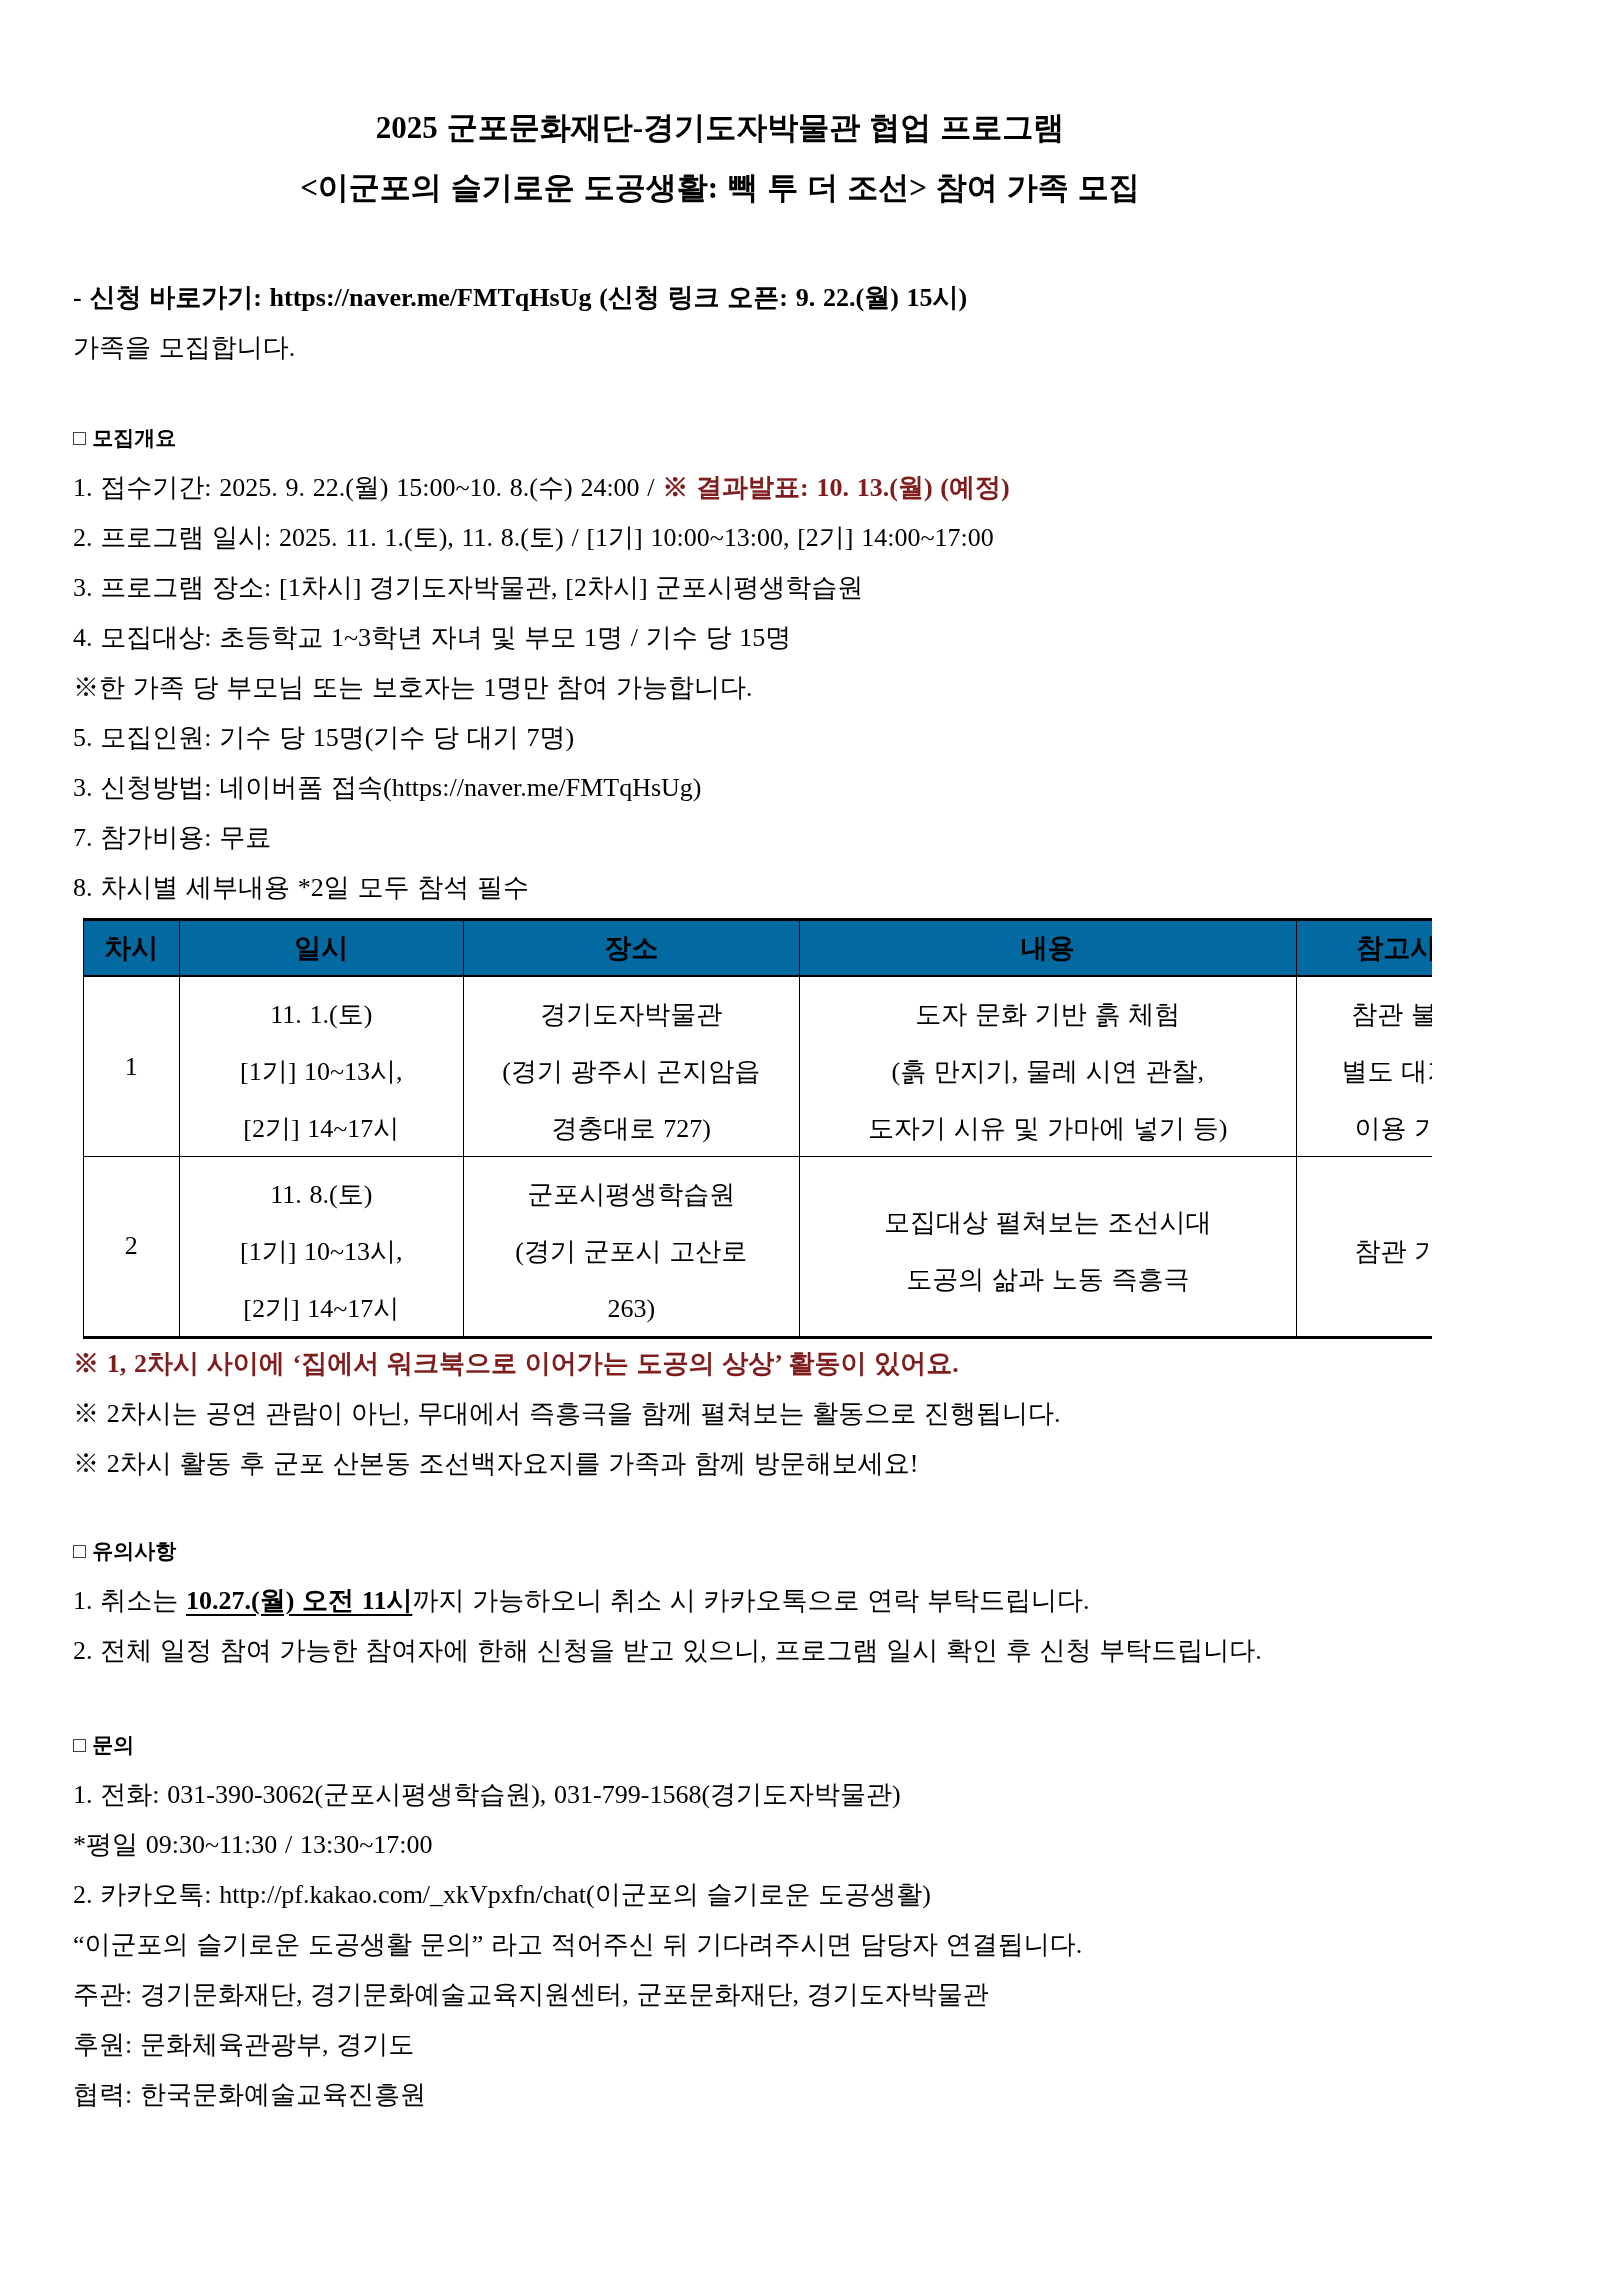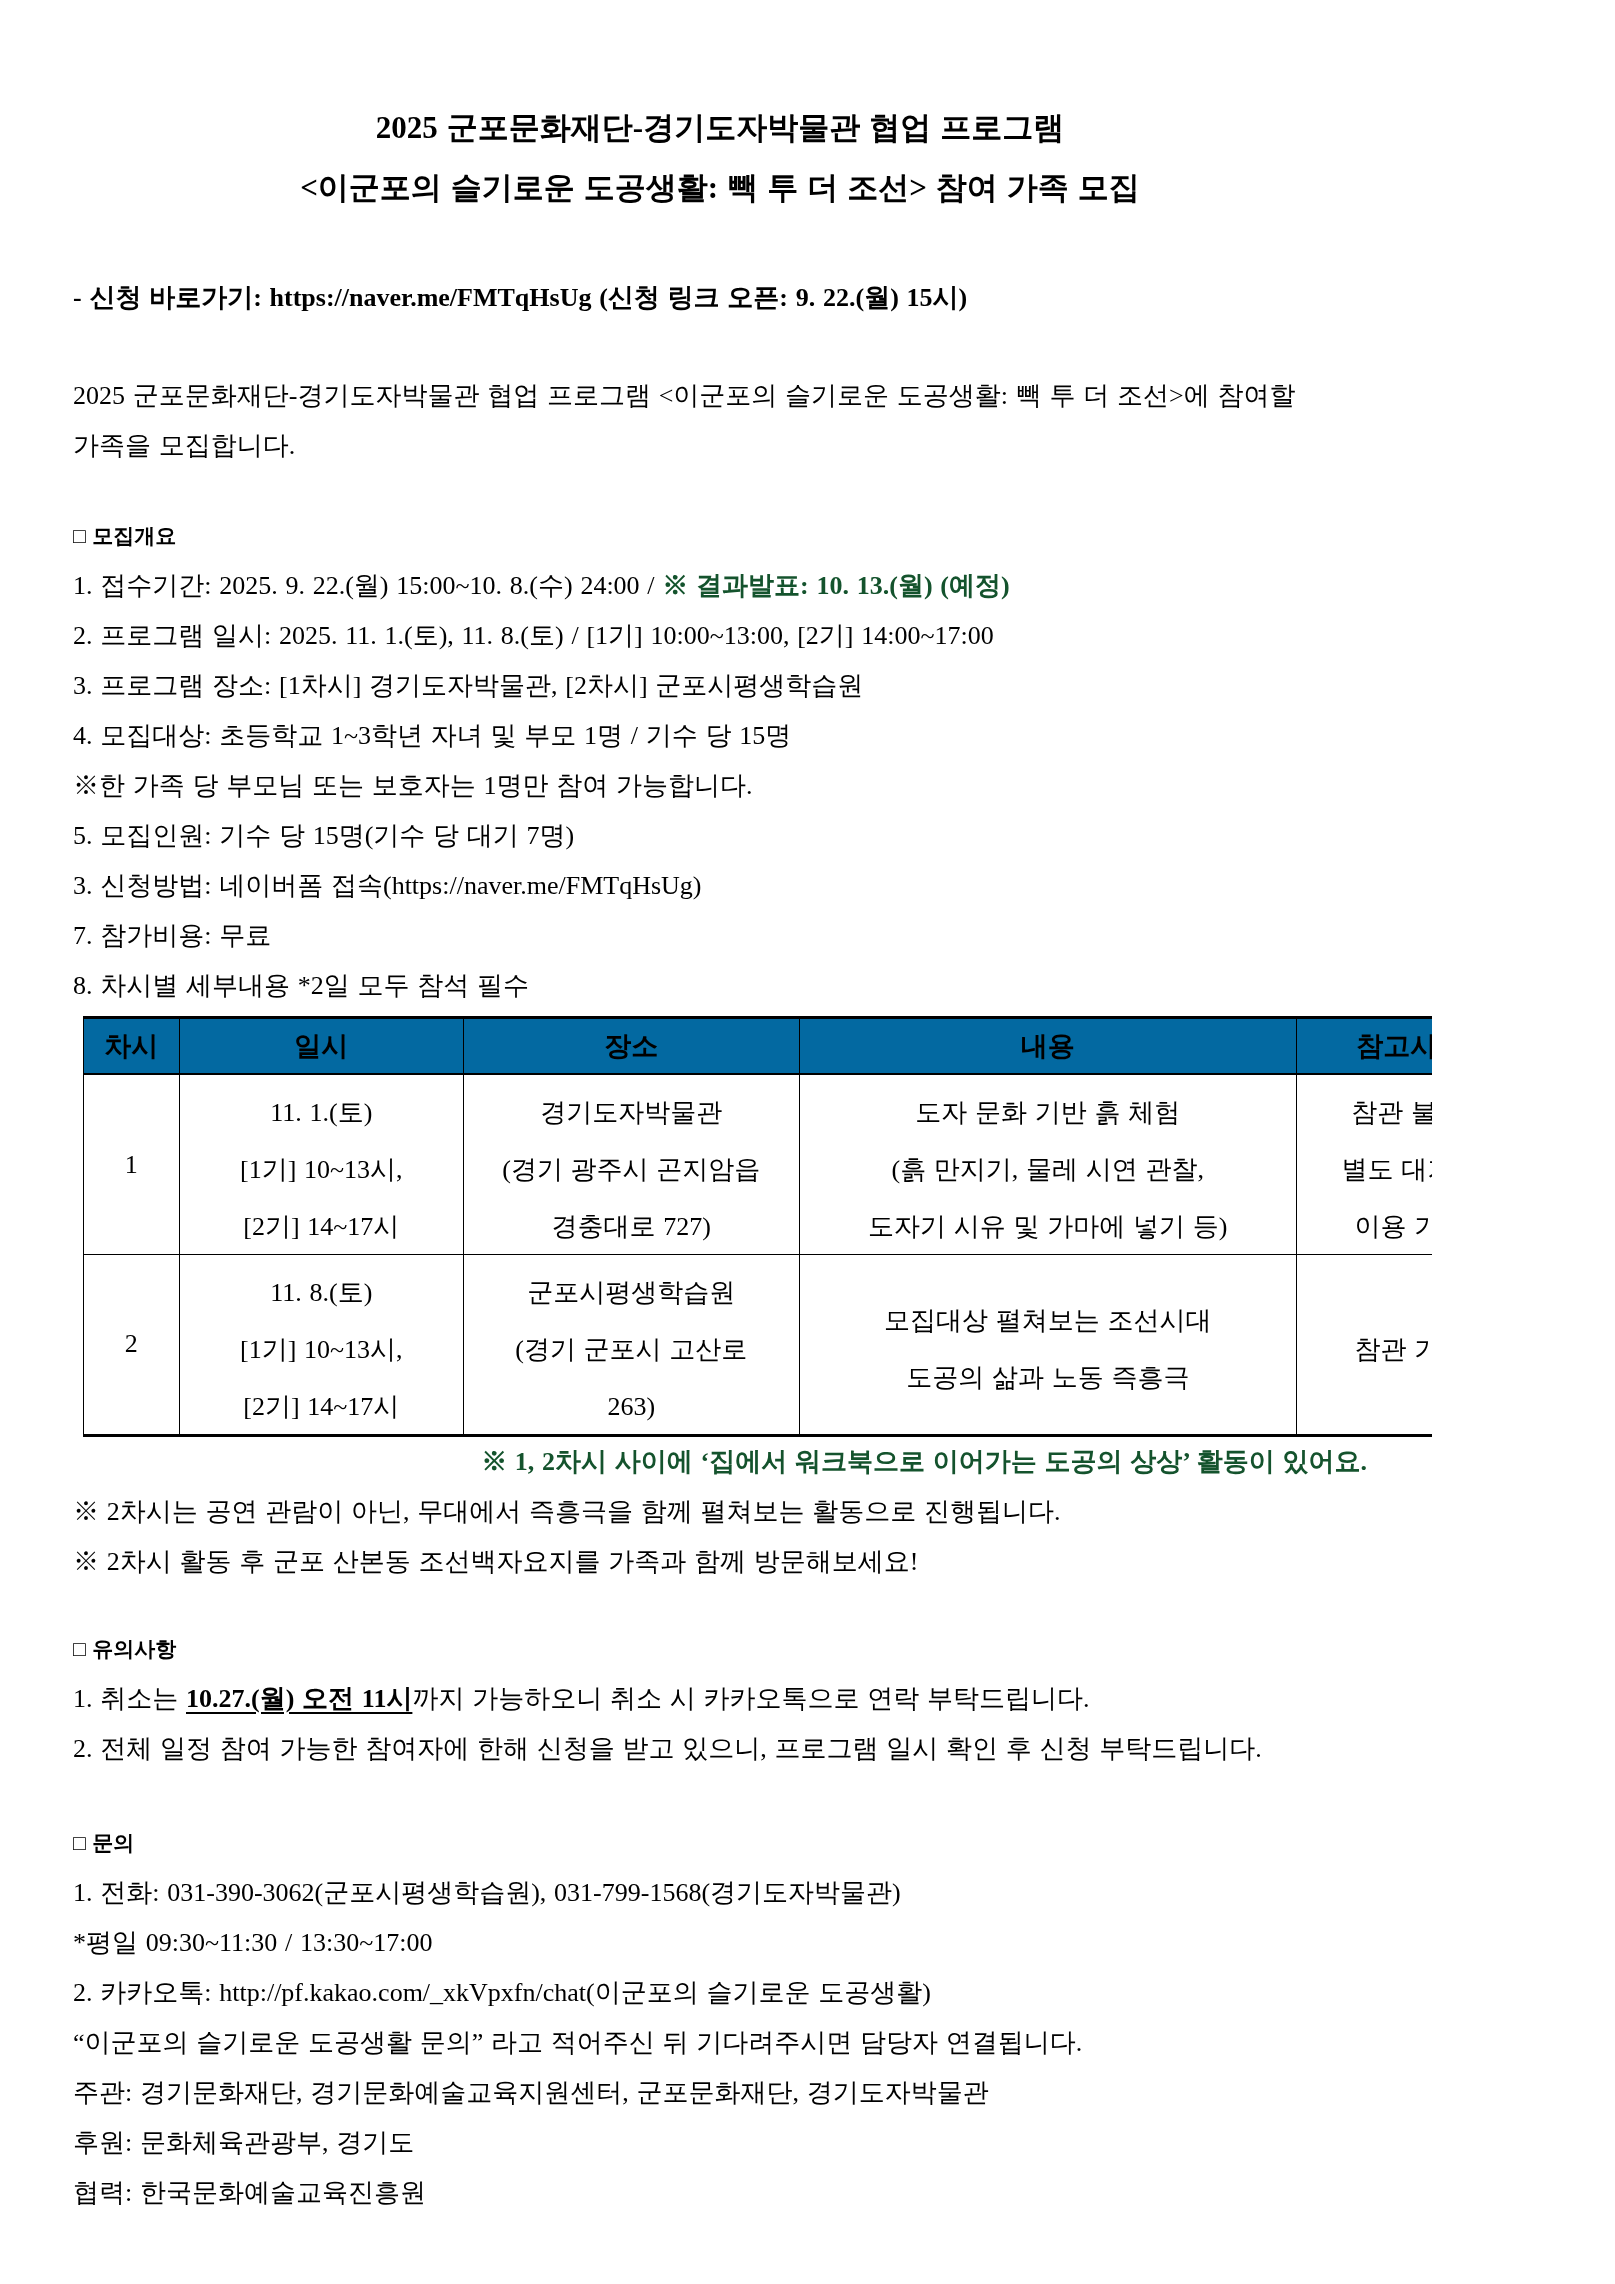--- a/index.html
+++ b/index.html
@@ -33,21 +33,21 @@
     font-size: 26px;
     line-height: 50px;
     margin: 0;
     white-space: nowrap;
   }
   .heading {
     font-size: 21px;
     font-weight: bold;
   }
   .bold { font-weight: bold; }
-  .blue { color: #14532d; text-align: right; }
+  .blue { color: #7f1d1d; }
   .underline {
     text-decoration: underline;
     text-decoration-thickness: 2px;
     text-underline-offset: 5.2px;
   }
   .mt-apply   { margin-top: 55px; }
   .mt-intro   { margin-top: 48px; }
   .mt-sect1   { margin-top: 40px; }
   .mt-sect2   { margin-top: 37px; }
   .mt-sect3   { margin-top: 44px; }
@@ -91,21 +91,20 @@
 
 <div class="page">
 
   <div>
     <div class="title">2025 군포문화재단-경기도자박물관 협업 프로그램</div>
     <div class="title">&lt;이군포의 슬기로운 도공생활: 빽 투 더 조선&gt; 참여 가족 모집</div>
   </div>
 
   <p class="line bold mt-apply"><span>- 신청 바로가기: </span><span>https://naver.me/FMTqHsUg</span><span> (신청 링크 오픈: 9. 22.(월) 15시)</span></p>
 
-  <p class="line mt-intro">2025 군포문화재단-경기도자박물관 협업 프로그램 &lt;이군포의 슬기로운 도공생활: 빽 투 더 조선&gt;에 참여할</p>
   <p class="line">가족을 모집합니다.</p>
 
   <h2 class="line heading mt-sect1">□ 모집개요</h2>
 
   <p class="line"><span>1. 접수기간: 2025. 9. 22.(월) 15:00~10. 8.(수) 24:00 / </span><span class="blue bold">※ 결과발표: 10. 13.(월) (예정)</span></p>
   <p class="line">2. 프로그램 일시: 2025. 11. 1.(토), 11. 8.(토) / [1기] 10:00~13:00, [2기] 14:00~17:00</p>
   <p class="line">3. 프로그램 장소: [1차시] 경기도자박물관, [2차시] 군포시평생학습원</p>
   <p class="line">4. 모집대상: 초등학교 1~3학년 자녀 및 부모 1명 / 기수 당 15명</p>
   <p class="line">※한 가족 당 부모님 또는 보호자는 1명만 참여 가능합니다.</p>
   <p class="line">5. 모집인원: 기수 당 15명(기수 당 대기 7명)</p>

